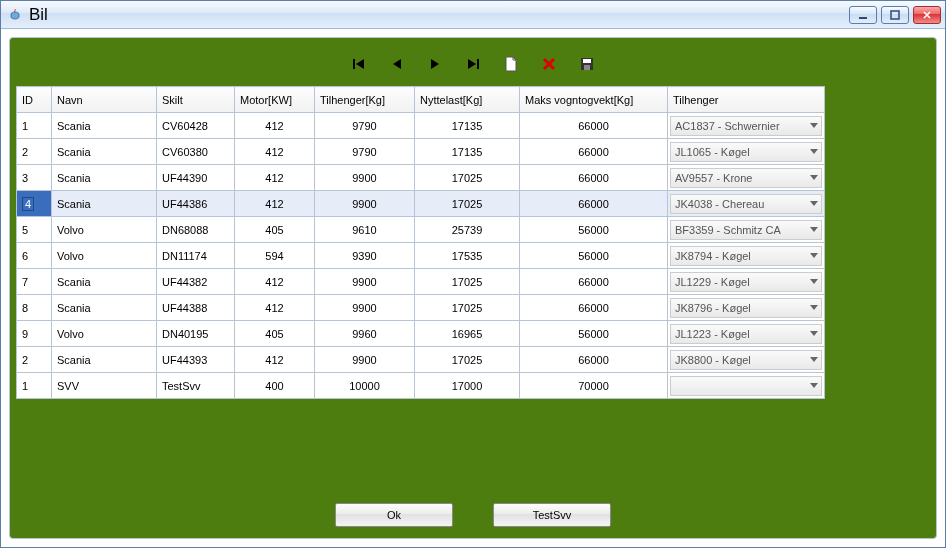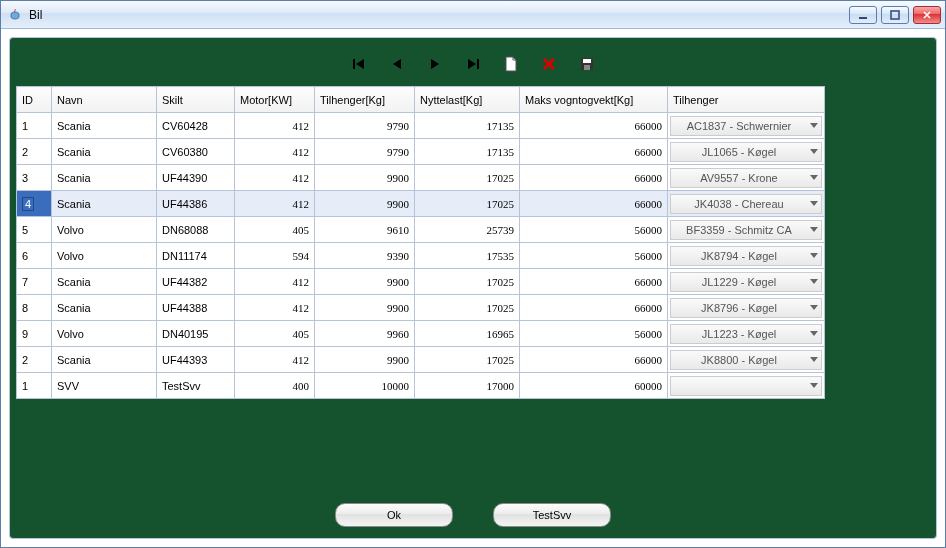--- a/index.html
+++ b/index.html
@@ -33,21 +33,21 @@
   .titlebar .java-icon {
     width: 16px;
     height: 16px;
     margin-right: 6px;
     position: relative;
   }
   .titlebar .java-icon svg { display:block; }
   .titlebar .title-text {
     flex: 1;
     color: #000;
-    font-size: 12px;
+    font-size: 17px;
   }
   .win-btns { display:flex; gap:4px; }
   .win-btn {
     width: 28px;
     height: 18px;
     border: 1px solid #5a7ea8;
     border-radius: 3px;
     background: linear-gradient(#f7fbff,#d8e6f6 45%,#c9dcf2 46%,#e2edfa);
     display:flex;
     align-items:center;
@@ -55,21 +55,21 @@
     box-sizing:border-box;
   }
   .win-btn.close { background: linear-gradient(#f7a9a9,#e66 45%,#d33 46%,#f28c8c); border-color:#a03030; }
   .win-btn svg { display:block; }
 
   .content-frame {
     position: absolute;
     left: 8px; right: 8px; top: 36px; bottom: 8px;
     border: 1px solid #b5c4d7;
     border-radius: 4px;
-    background: #14532d;
+    background: #4d7c0f;
     box-sizing: border-box;
     padding: 6px 6px 6px 6px;
     display:flex;
     flex-direction:column;
   }
 
   .toolbar {
     height: 40px;
     display:flex;
     align-items:center;
@@ -105,21 +105,21 @@
   }
   th {
     background: linear-gradient(#fdfdfd,#f1f1f1);
     text-align: left;
     font-weight: normal;
     color: #000;
   }
   td {
     background: #fff;
   }
-  td.num { text-align: right; font-family: Liberation Serif, serif; }
+  td.num { text-align: center; }
   tr.selected td {
     background: #e6ecf8;
   }
   tr.selected td.id-cell {
     color: #fff;
     background: #3a6dbb;
     position:relative;
   }
   tr.selected td.id-cell span.idval {
     background:#3a6dbb;
@@ -140,42 +140,41 @@
     box-sizing:border-box;
     cursor:pointer;
   }
   .trailer-combo .cb-label {
     flex:1;
     padding: 0 4px;
     color:#555;
     overflow:hidden;
     text-overflow:ellipsis;
     white-space:nowrap;
-    text-align:center;
   }
   .trailer-combo .cb-arrow {
     width: 14px;
     display:flex;
     align-items:center;
     justify-content:center;
     color:#555;
   }
 
   .button-row {
     height: 34px;
     display:flex;
     align-items:center;
     justify-content:center;
     gap: 40px;
   }
   .dlg-btn {
     min-width: 80px;
     height: 22px;
     border: 1px solid #8a8a8a;
-    border-radius: 10px;
+    border-radius: 2px;
     background: linear-gradient(#fdfdfd,#ececec 45%,#e1e1e1 46%,#f4f4f4);
     display:flex;
     align-items:center;
     justify-content:center;
     cursor:pointer;
     padding: 0 18px;
   }
 
   
   col.c-id     { width: 35px; }
@@ -478,21 +477,21 @@
                 </div>
               </td>
             </tr>
             <tr>
               <td class="id-cell">1</td>
               <td>SVV</td>
               <td>TestSvv</td>
               <td class="num">400</td>
               <td class="num">10000</td>
               <td class="num">17000</td>
-              <td class="num">60000</td>
+              <td class="num">70000</td>
               <td class="trailer-cell">
                 <div class="trailer-combo">
                   <span class="cb-label"></span>
                   <span class="cb-arrow">
                     <svg width="8" height="6">
                       <polygon points="0,0 8,0 4,5" fill="#666"></polygon>
                     </svg>
                   </span>
                 </div>
               </td>

